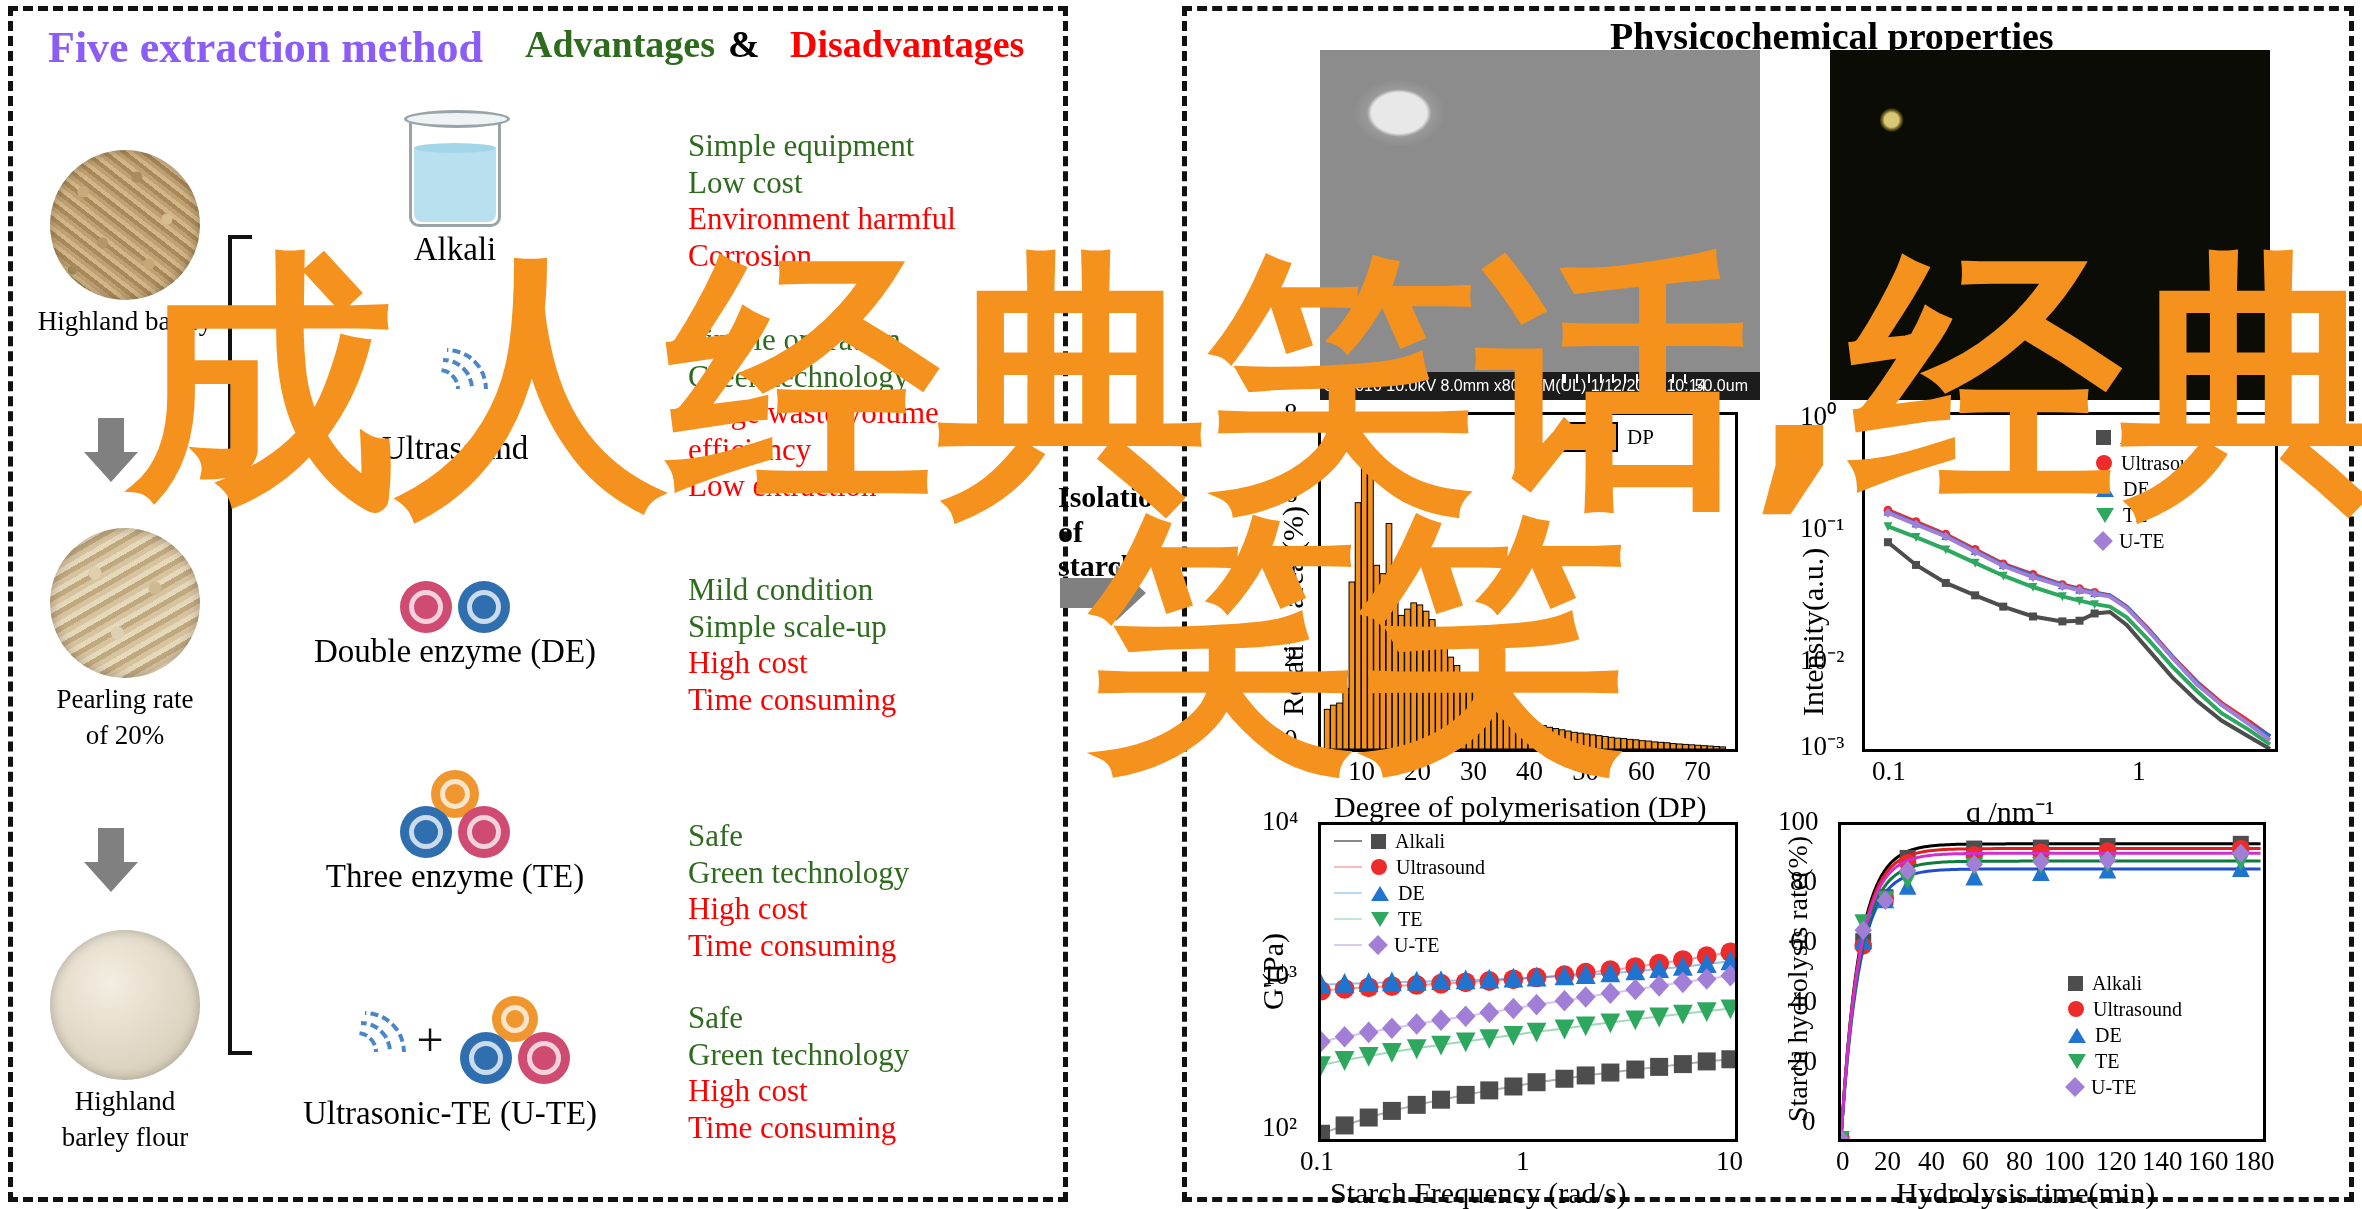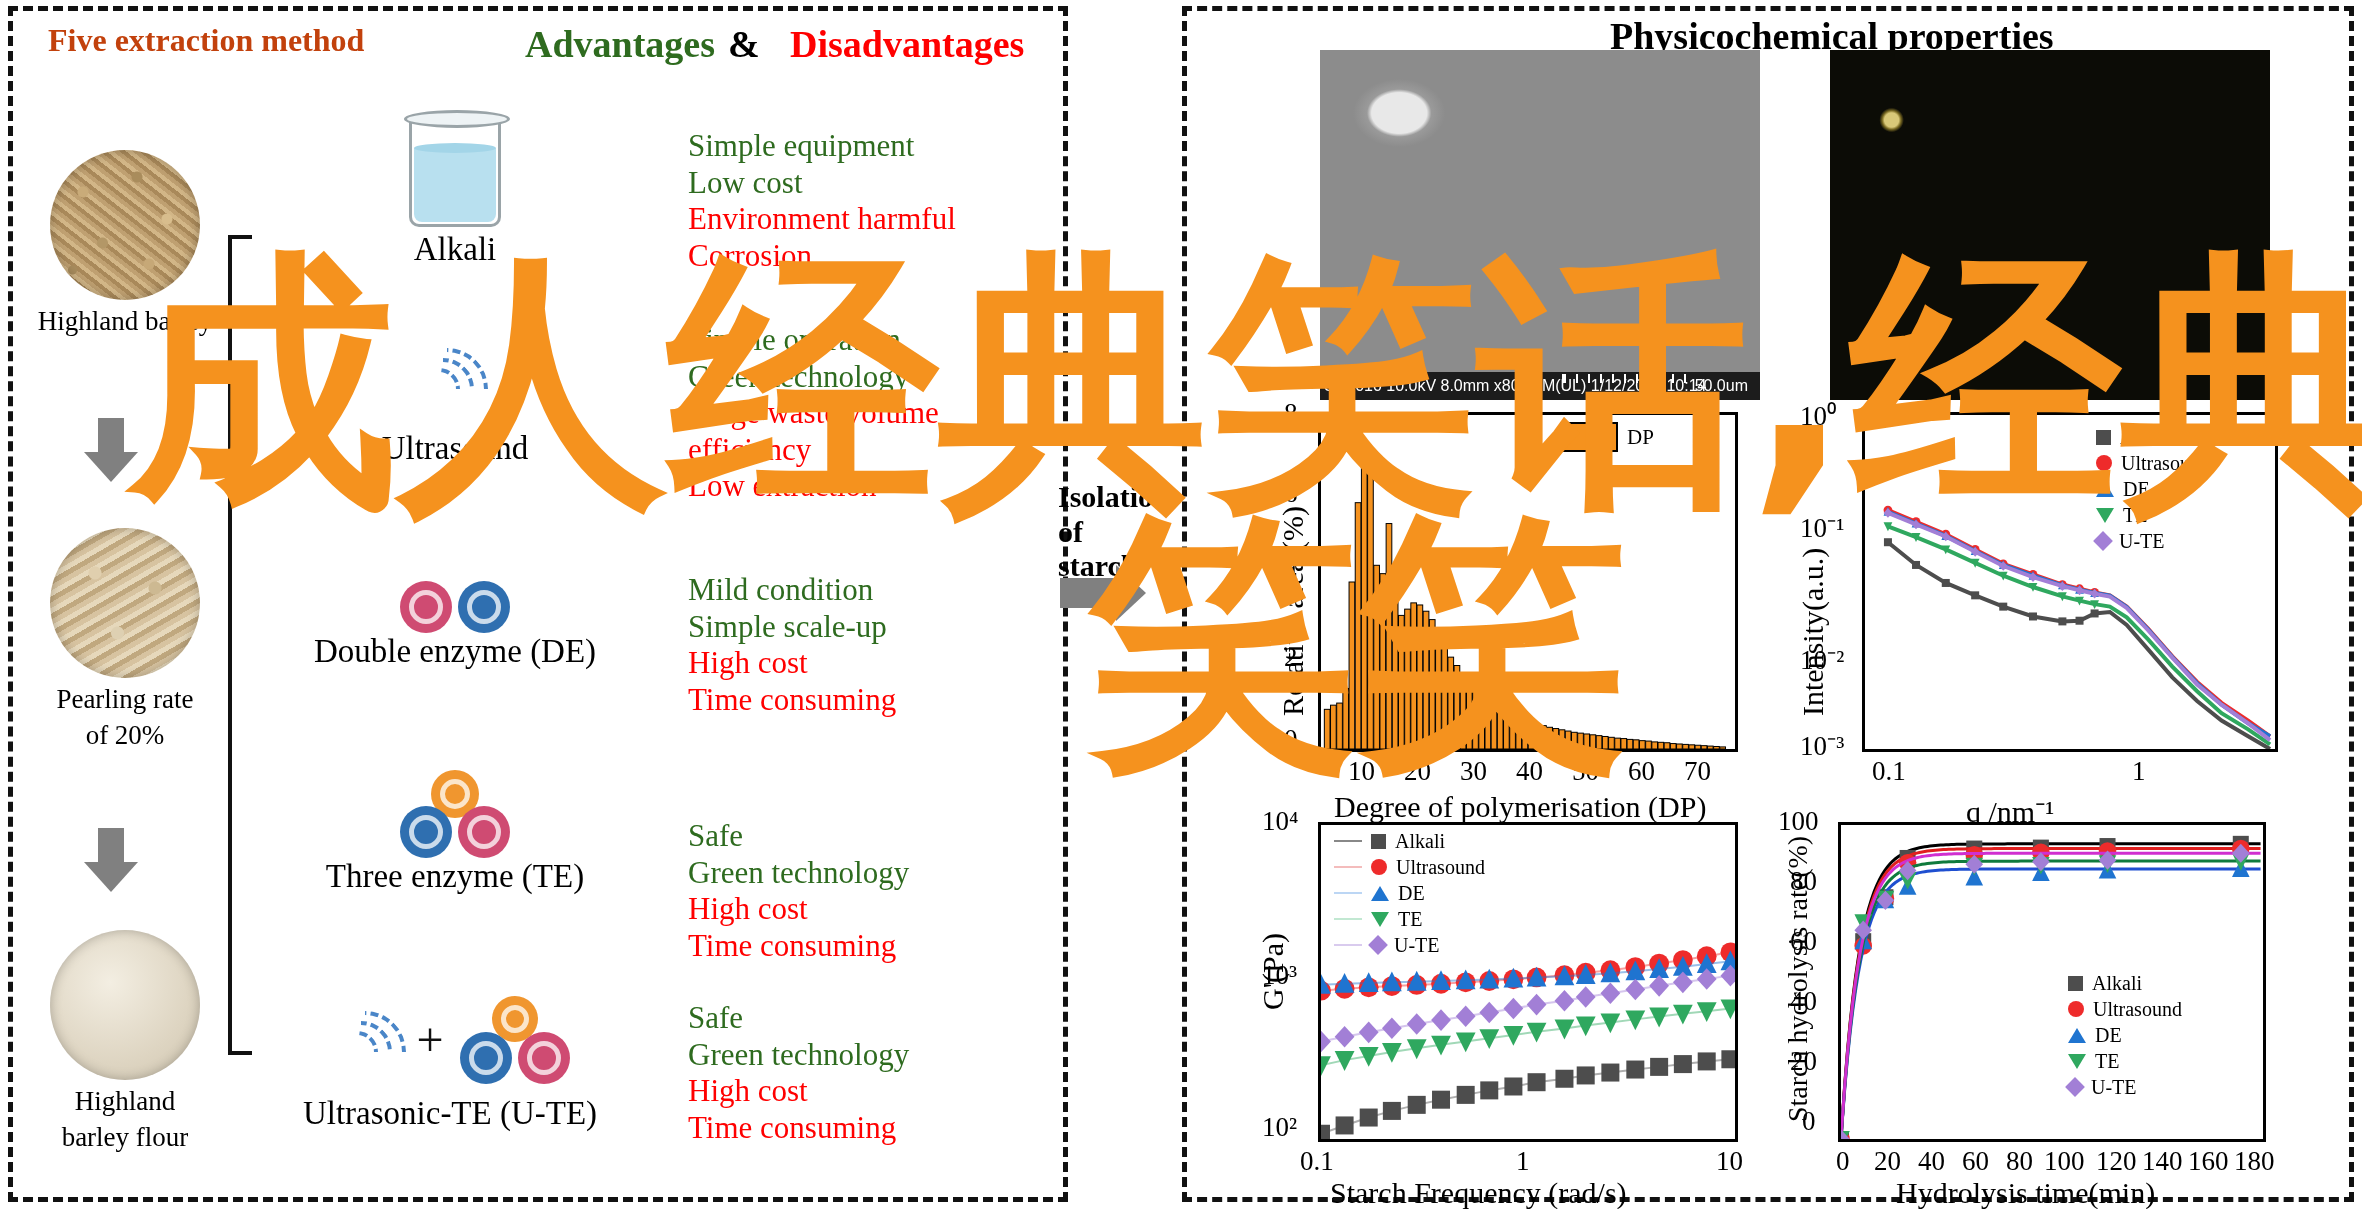--- a/index.html
+++ b/index.html
@@ -4,21 +4,21 @@
 <style>
   html,body{margin:0;padding:0;background:#ffffff;}
   body{width:2362px;height:1209px;position:relative;overflow:hidden;
        font-family:"Liberation Serif",serif;}
 
   .panel{position:absolute;border:5px dashed #111;box-sizing:border-box;}
   #left-panel{left:8px;top:6px;width:1060px;height:1196px;}
   #right-panel{left:1182px;top:6px;width:1172px;height:1196px;}
 
   .hdr{position:absolute;font-weight:bold;white-space:nowrap;}
-  #h-method{left:48px;top:22px;font-size:32px;color:#c2410c;}
+  #h-method{left:48px;top:22px;font-size:44px;color:#8b5cf6;}
   #h-adv{left:525px;top:22px;font-size:38px;color:#2e6b1f;}
   #h-amp{left:728px;top:22px;font-size:38px;color:#000;}
   #h-dis{left:762px;top:22px;font-size:38px;color:#ff0000;margin-left:28px;}
   #h-phys{left:1610px;top:14px;font-size:38px;color:#000;}
 
   
   .matwrap{position:absolute;text-align:center;width:230px;}
   .circ{width:150px;height:150px;border-radius:50%;margin:0 auto;
         box-shadow:inset 0 0 12px rgba(0,0,0,.25);}
   .barley{background:

